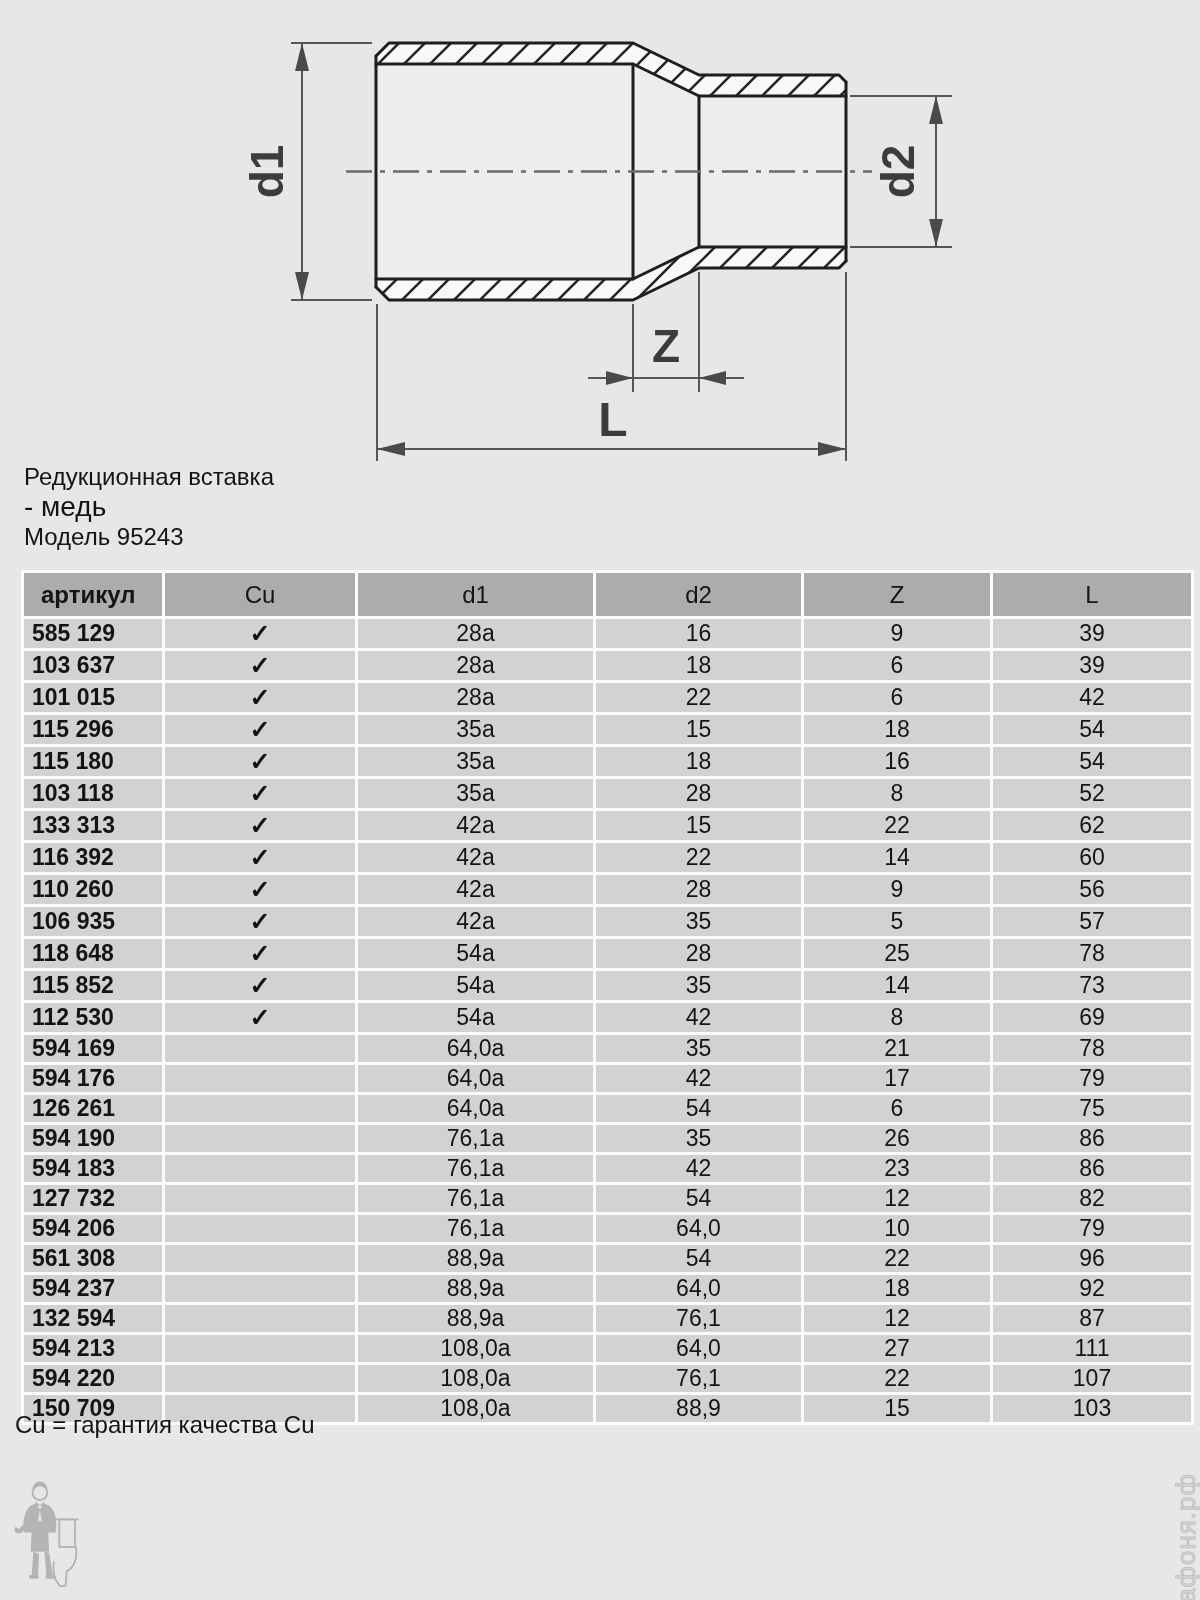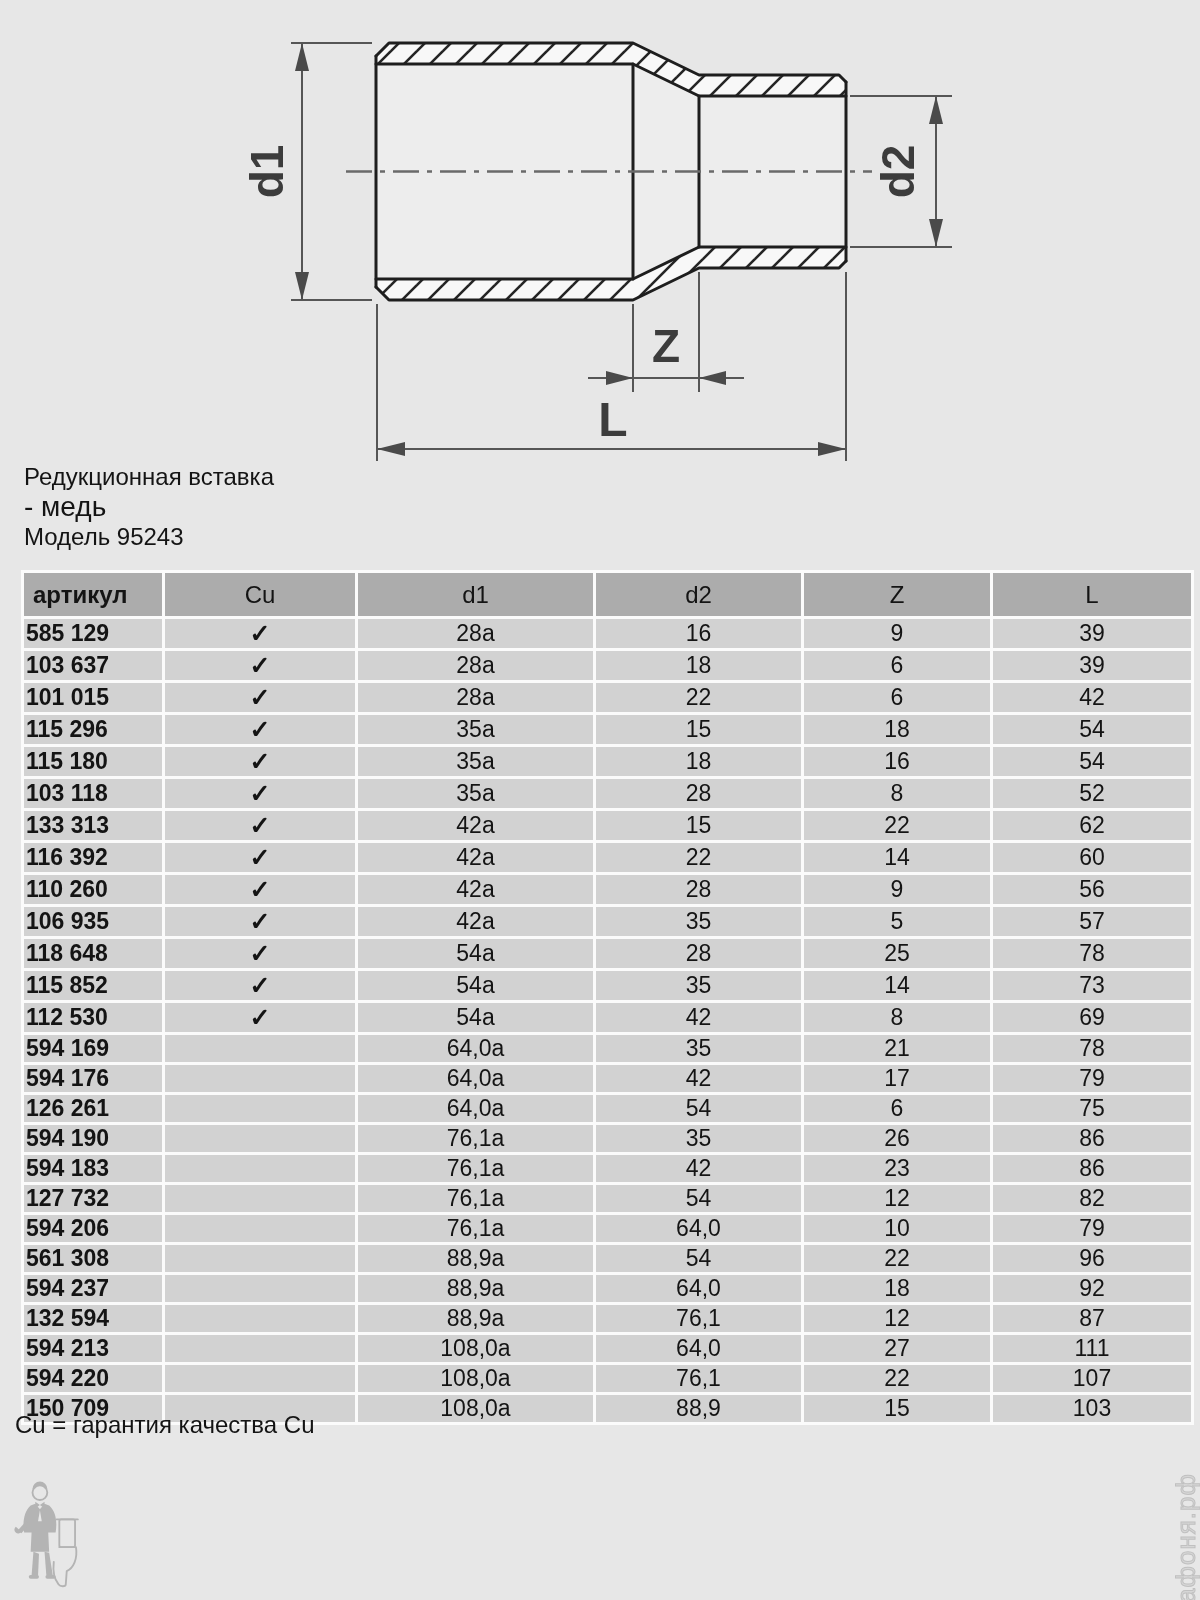--- a/index.html
+++ b/index.html
@@ -16,26 +16,26 @@
 
   table.spec {
     position:absolute; left:21px; top:570px;
     border-collapse:separate; border-spacing:3px;
     background:#fbfbfb; table-layout:fixed;
   }
   table.spec th {
     background:#acacac; height:43px; font-weight:normal;
     font-size:24px; text-align:center; padding:0;
   }
-  table.spec th.th-article { text-align:left; padding-left:9px; font-weight:bold; }
+  table.spec th.th-article { text-align:left; padding-left:17px; font-weight:bold; }
   table.spec td {
     background:#d2d2d2; height:26px; text-align:center;
     font-size:23px; padding:0; vertical-align:middle;
   }
-  table.spec td.c-article { text-align:left; padding-left:2px; font-weight:bold; }
+  table.spec td.c-article { text-align:left; padding-left:8px; font-weight:bold; }
   table.spec td.c-cu { font-size:25px; font-weight:bold; }
 
   .footnote { position:absolute; left:15px; top:1411px; font-size:24px;text-align:center; }
 
   .logo { position:absolute; left:14px; top:1478px; }
 
   .watermark {
     position:absolute; left:1186px; top:1538px;
     transform:translate(-50%,-50%) rotate(-90deg);
     font-size:26px; letter-spacing:1px;

